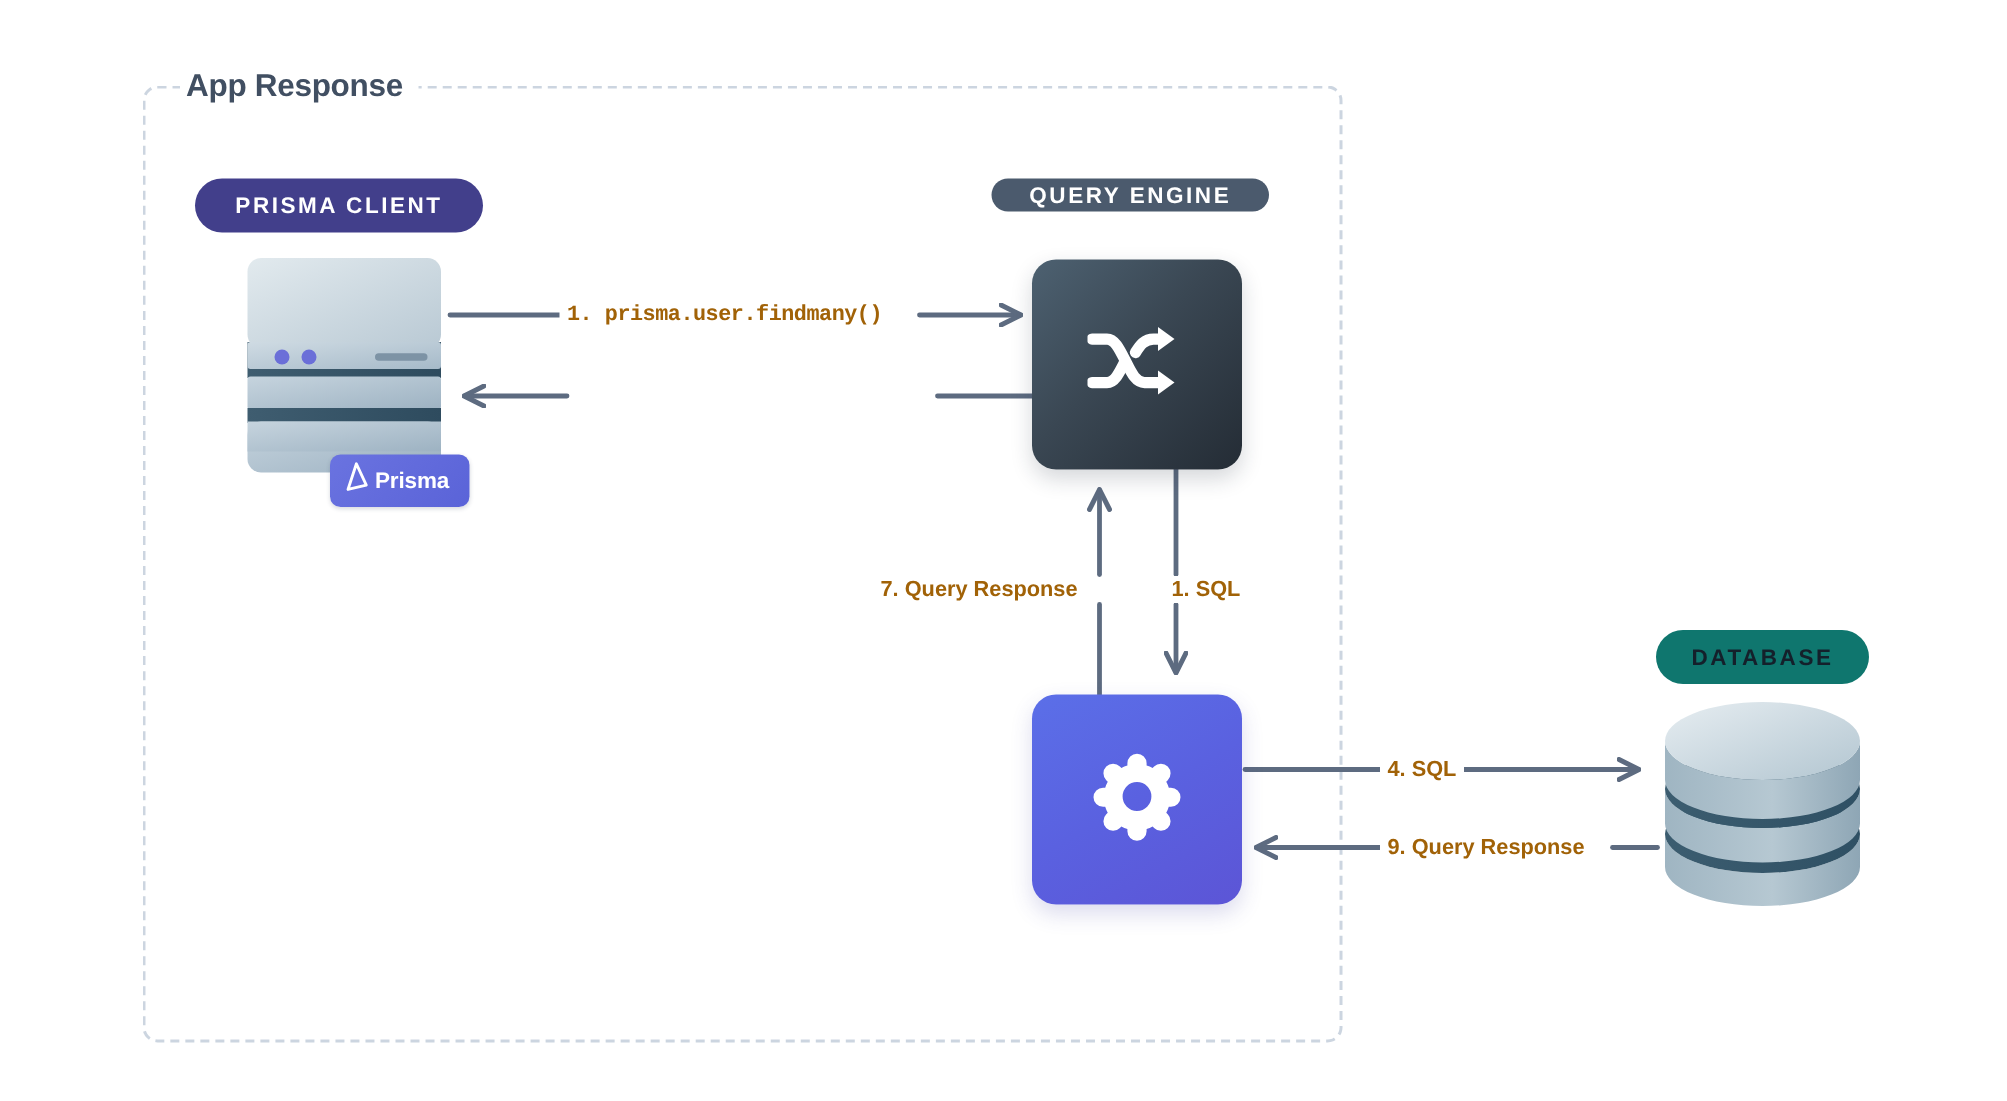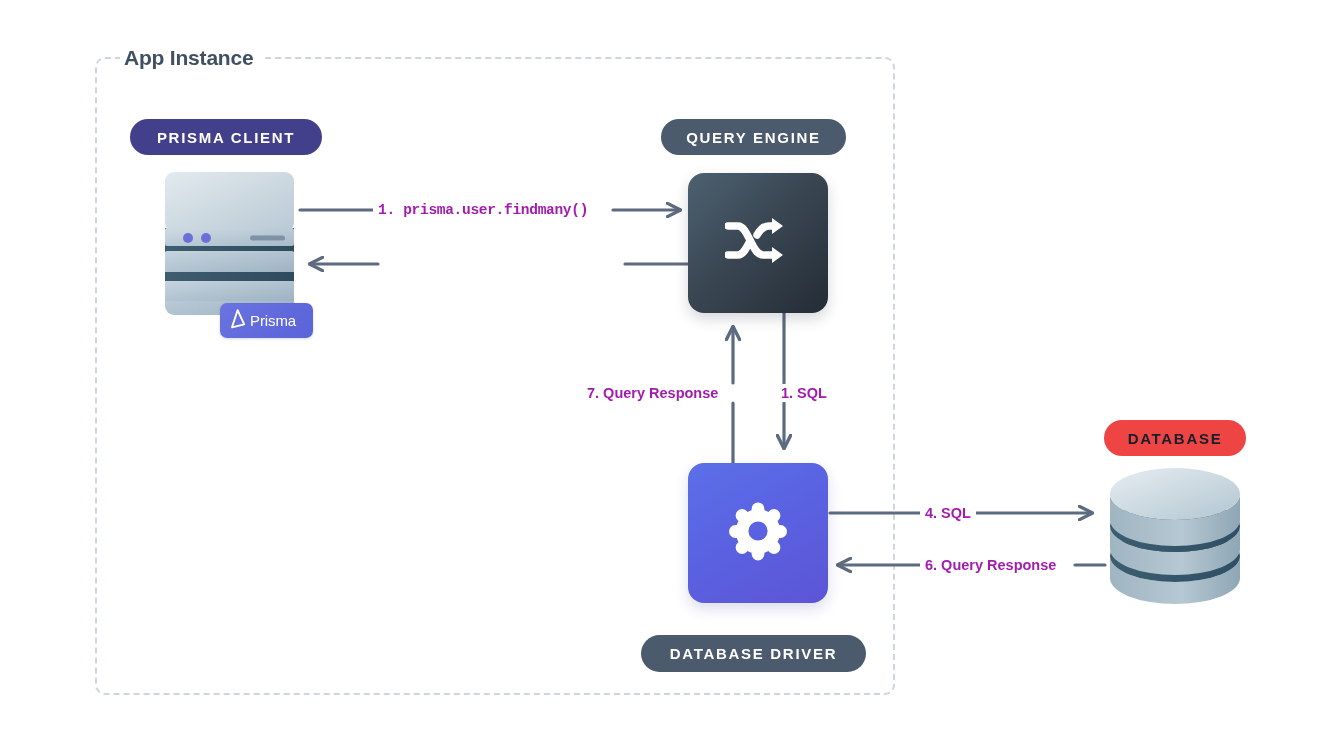--- a/index.html
+++ b/index.html
@@ -56,36 +56,36 @@
   }
   .pill-prisma-client {
     left: 130px; top: 119px;
     width: 192px; height: 36px;
     background: #423f8b;
     color: #ffffff;
     font-size: 15px;
   }
   .pill-query-engine {
     left: 661px; top: 119px;
-    width: 185px; height: 36px;
+    width: 185px; height: 22px;
     background: #4b5a6d;
     color: #ffffff;
     font-size: 15px;
   }
   .pill-database-driver {
     left: 641px; top: 635px;
     width: 225px; height: 37px;
     background: #4b5a6d;
     color: #ffffff;
     font-size: 15px;
   }
   .pill-database {
     left: 1104px; top: 420px;
     width: 142px; height: 36px;
-    background: #ef4444;
+    background: #0f766e;
     color: #14202b;
     font-size: 15px;
   }
 
   
   .client-illustration {
     position: absolute;
     left: 163px;
     top: 172px;
     width: 133px;
@@ -103,21 +103,21 @@
     background: linear-gradient(135deg, #6a73e0 0%, #5a63d8 100%);
     display: flex;
     align-items: center;
     gap: 4px;
     padding-left: 9px;
     box-shadow: 0 1px 3px rgba(40,50,80,0.18);
   }
   .prisma-badge-text {
     color: #ffffff;
     font-size: 15px;
-    font-weight: normal;
+    font-weight: bold;
     letter-spacing: -0.1px;
   }
 
   
   .node-box {
     position: absolute;
     width: 140px;
     height: 140px;
     border-radius: 16px;
     display: flex;
@@ -151,21 +151,21 @@
     left: 0; top: 0;
     width: 1338px; height: 734px;
     pointer-events: none;
   }
 
   
   .arrow-label {
     position: absolute;
     font-size: 14.5px;
     font-weight: bold;
-    color: #a21caf;
+    color: #a16207;
     white-space: nowrap;
     background: #ffffff;
     padding: 0 5px;
     line-height: 18px;
   }
   .arrow-label.mono {
     font-family: "Liberation Mono", monospace;
     font-size: 14.5px;
     letter-spacing: -0.3px;
   }
@@ -175,21 +175,21 @@
   .label-2 { left: 776px; top: 384px; }
   .label-3 { left: 920px; top: 504px; }
   .label-4 { left: 920px; top: 556px; }
 </style>
 </head>
 <body>
 
 <div id="stage">
 
   <div class="app-instance-box"></div>
-  <div class="app-instance-title">App Instance</div>
+  <div class="app-instance-title">App Response</div>
 
   <svg class="arrow-layer" width="1338" height="734" viewBox="0 0 1338 734">
     <defs>
       <marker id="ah-right" viewBox="0 0 10 10" refX="8.6" refY="5" markerWidth="5.2" markerHeight="5.2" orient="auto-start-reverse">
         <path d="M 1 1 L 9 5 L 1 9" fill="none" stroke="#5d6b80" stroke-width="2" stroke-linecap="round" stroke-linejoin="round"></path>
       </marker>
     </defs>
 
     <g>
       <line x1="300" y1="210" x2="375" y2="210" stroke="#5d6b80" stroke-width="3.2" stroke-linecap="round"></line>
@@ -219,21 +219,20 @@
     <g>
       <line x1="1105" y1="565" x2="1075" y2="565" stroke="#5d6b80" stroke-width="3.2" stroke-linecap="round"></line>
       <line x1="920" y1="565" x2="838" y2="565" stroke="#5d6b80" stroke-width="3.2" stroke-linecap="round" marker-end="url(#ah-right)"></line>
     </g>
   </svg>
 
   <div class="pill pill-prisma-client">PRISMA CLIENT</div>
 
   <div class="pill pill-query-engine">QUERY ENGINE</div>
 
-  <div class="pill pill-database-driver">DATABASE DRIVER</div>
 
   <div class="pill pill-database">DATABASE</div>
 
   <div class="client-illustration">
     <svg width="133" height="145" viewBox="0 0 133 145">
       <defs>
         <linearGradient id="slabTop" x1="0" y1="0" x2="1" y2="1">
           <stop offset="0%" stop-color="#e2eaee"></stop>
           <stop offset="100%" stop-color="#b9c9d4"></stop>
         </linearGradient>
@@ -339,15 +338,15 @@
 
   <div class="arrow-label mono label-1">1. prisma.user.findmany()</div>
 
 
   <div class="arrow-label label-5">7. Query Response</div>
 
   <div class="arrow-label label-2">1. SQL</div>
 
   <div class="arrow-label label-3">4. SQL</div>
 
-  <div class="arrow-label label-4">6. Query Response</div>
+  <div class="arrow-label label-4">9. Query Response</div>
 
 </div>
 
 </body></html>

